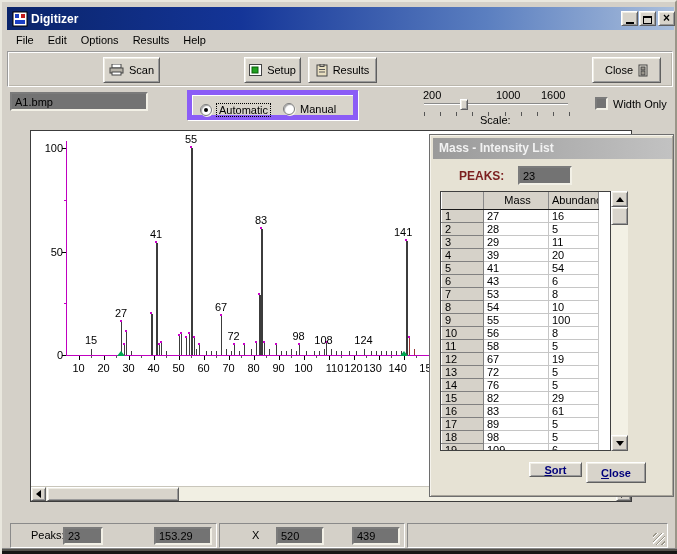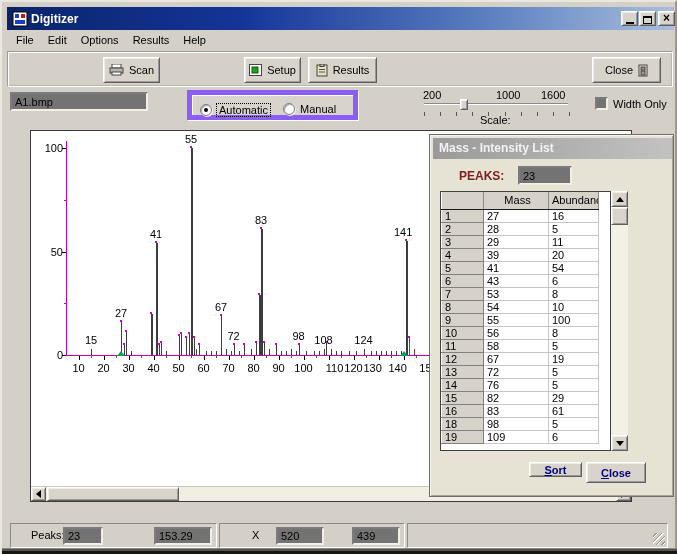--- a/index.html
+++ b/index.html
@@ -439,20 +439,25 @@
               <th>15</th>
               <td>82</td>
               <td>29</td>
             </tr>
             <tr>
               <th>16</th>
               <td>83</td>
               <td>61</td>
             </tr>
             <tr>
+              <th>17</th>
+              <td>89</td>
+              <td>5</td>
+            </tr>
+            <tr>
               <th>18</th>
               <td>98</td>
               <td>5</td>
             </tr>
             <tr>
               <th>19</th>
               <td>109</td>
               <td>6</td>
             </tr>
           </tbody>

